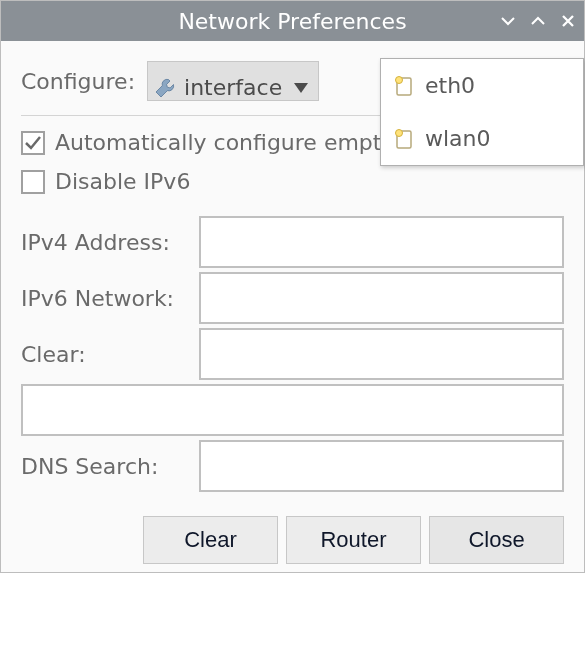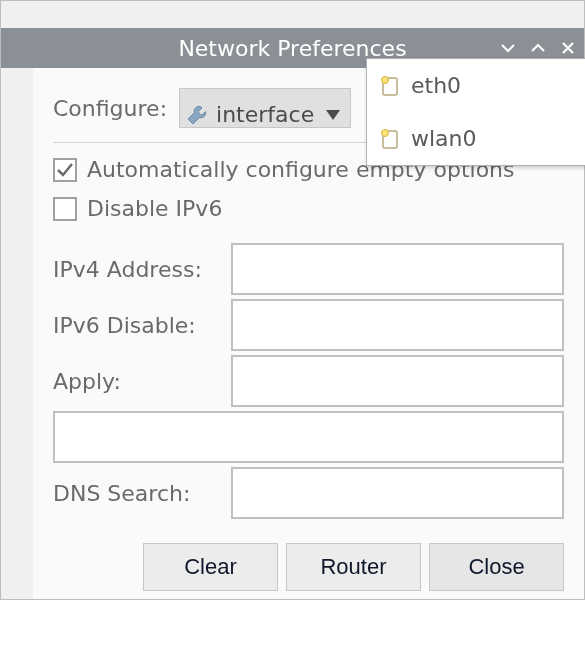--- a/index.html
+++ b/index.html
@@ -22,21 +22,20 @@
       background: #f0f0f0;
     }
     .titlebar {
       background: #8a9096;
       height: 40px;
       display: flex;
       align-items: center;
       justify-content: center;
       position: relative;
       color: #fff;
-      margin-top: 27px;
     }
     .titlebar-title {
       font-size: 22px;
       font-weight: 400;
     }
     .titlebar-controls {
       position: absolute;
       right: 8px;
       display: flex;
       gap: 14px;
@@ -161,23 +160,23 @@
       color: #0f172a;
       font-size: 22px;
       cursor: pointer;
     }
     .btn.primary {
       background: #e6e6e6;
     }
     
     .popup {
       position: absolute;
-      left: 366px;
+      left: 380px;
       top: 58px;
-      width: 220px;
+      width: 204px;
       background: #fff;
       border: 1px solid #b0b0b0;
       box-shadow: 1px 2px 4px rgba(0,0,0,0.18);
       z-index: 10;
       text-align: right;
     }
     .popup-item {
       display: flex;
       align-items: center;
       gap: 10px;
@@ -210,21 +209,21 @@
           </svg>
       </span>
       <span>
         <svg width="16" height="16" viewBox="0 0 16 16">
             <path d="M3 3 L13 13 M13 3 L3 13" stroke="#fff" stroke-width="2.3"></path>
           </svg>
       </span>
     </div>
   </div>
 
-  <div class="content" style="position:relative;margin-left:32px;">
+  <div class="content" style="position:relative;">
 
     <div class="row-configure">
       <span class="label">Configure:</span>
       <div class="combo">
         <span class="gear">
           <svg width="22" height="22" viewBox="0 0 22 22">
             <path d="M14.5 2.5a5 5 0 0 0-6.2 6.2L2 15l5 5 6.3-6.3a5 5 0 0 0 6.2-6.2l-3.4 3.4-2.8-.7-.7-2.8 3.4-3.4z" fill="#8aa6c2" stroke="#5a7a9a" stroke-width="0.8"></path>
           </svg>
         </span>
         <span class="combo-text">interface</span>
@@ -249,25 +248,25 @@
       </span>
       <span class="check-label">Disable IPv6</span>
     </div>
 
     <div class="form-grid">
       <div class="form-row">
         <span class="field-label">IPv4 Address:</span>
         <input class="field-input" value="" style="">
       </div>
       <div class="form-row">
-        <span class="field-label">IPv6 Disable:</span>
-        <input class="field-input" value="" style="">
-      </div>
-      <div class="form-row">
-        <span class="field-label">Apply:</span>
+        <span class="field-label">IPv6 Network:</span>
+        <input class="field-input" value="" style="">
+      </div>
+      <div class="form-row">
+        <span class="field-label">Clear:</span>
         <input class="field-input" value="" style="">
       </div>
       <div class="form-row">
         <input class="field-input" value="" style="">
       </div>
       <div class="form-row">
         <span class="field-label">DNS Search:</span>
         <input class="field-input" value="" style="">
       </div>
     </div>

